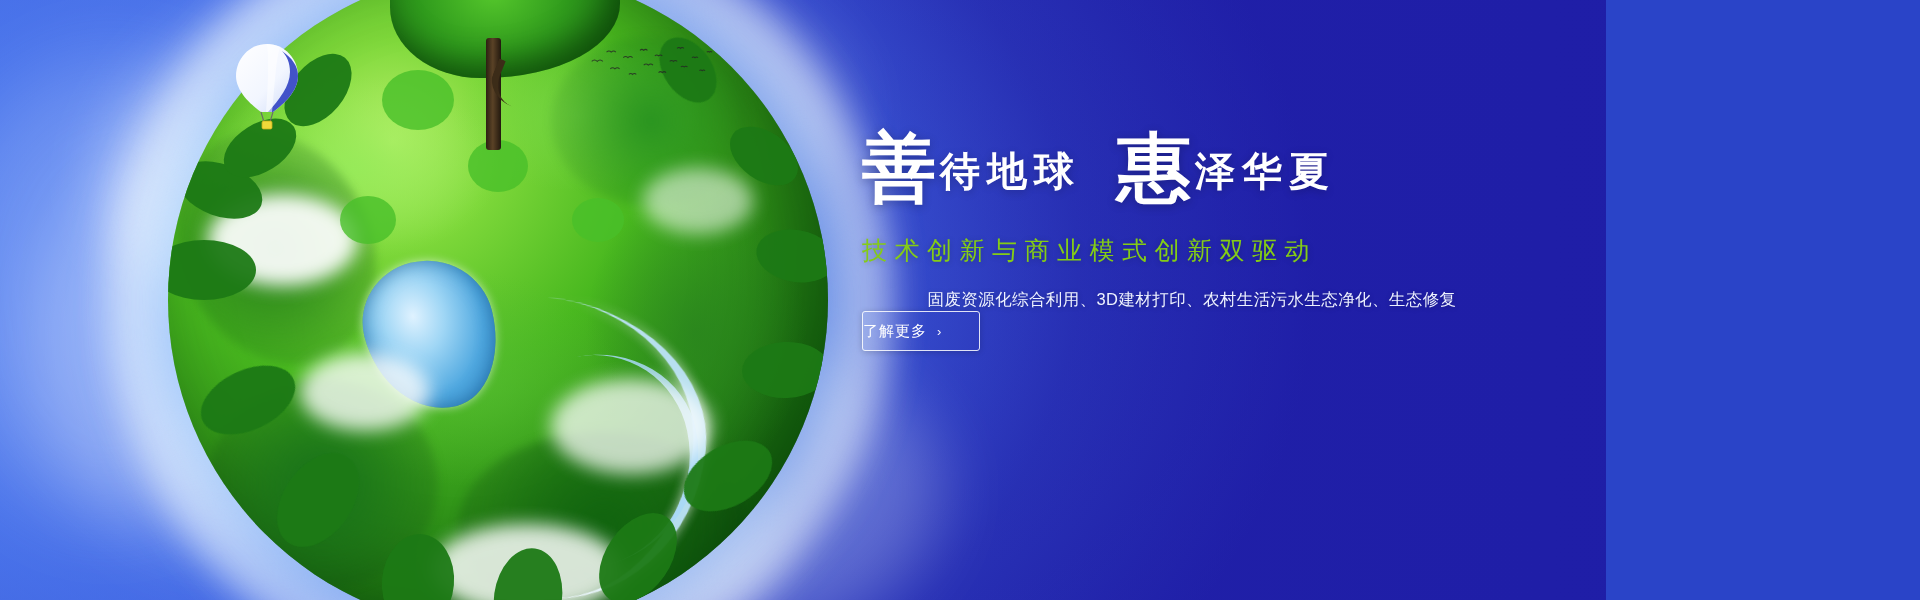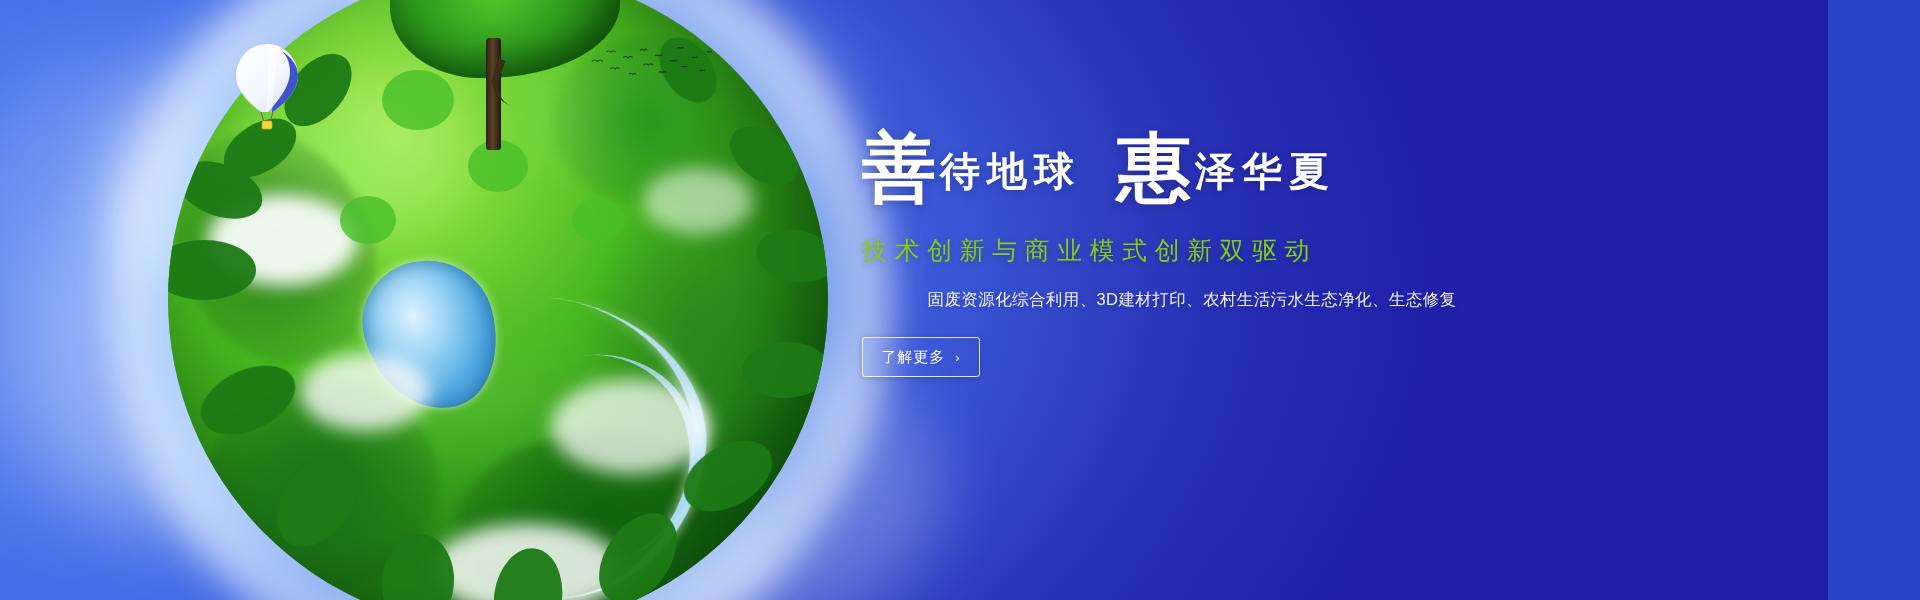--- a/index.html
+++ b/index.html
@@ -1,21 +1,21 @@
 <!DOCTYPE html>
 <html><head>
 <meta charset="utf-8">
 <style>
   html,body{margin:0;padding:0;}
   body{
     width:1920px;height:600px;overflow:hidden;
     font-family:"Liberation Sans","DejaVu Sans",sans-serif;
     background:#2a44c8;
   }
-  .banner{position:relative;width:1812px;height:600px;overflow:hidden;padding-left:16px;}
+  .banner{position:relative;width:1606px;height:600px;overflow:hidden;}
 
   
   .sky{
     position:absolute;inset:0;
     background:
       radial-gradient(ellipse 62% 120% at 20% 45%, #6f9cf5 0%, #5a86f2 24%, #3f5fdd 52%, #2a35b8 76%, #2020a8 100%),
       linear-gradient(100deg,#4e7ef2 0%,#3f5fe0 28%,#2c33b6 62%,#1f1fa6 100%);
   }
   .sky-tint{
     position:absolute;inset:0;
@@ -145,22 +145,21 @@
     color:#84cc16;white-space:nowrap;
     text-shadow:0 1px 6px rgba(0,0,0,.22);
   }
   .desc{
     margin-top:22px;
     font-size:16.5px;letter-spacing:.4px;color:#eef2ff;white-space:nowrap;
     text-shadow:0 1px 5px rgba(0,0,0,.25);
     text-align:center;
   }
   .btn{
-    margin-top:26px;
-    display:inline-flex;align-items:center;justify-content:center;gap:10px;
+    display:inline-flex;align-items:center;justify-content:flex-start;gap:10px;
     width:116px;height:38px;
     border:1px solid rgba(255,255,255,.85);
     border-radius:3px;
     color:#fff;font-size:15px;letter-spacing:1px;
     background:transparent;cursor:pointer;
     box-shadow:0 1px 6px rgba(0,0,0,.18);
   }
   .btn .chev{font-size:13px;opacity:.95;}
 </style>
 </head>

